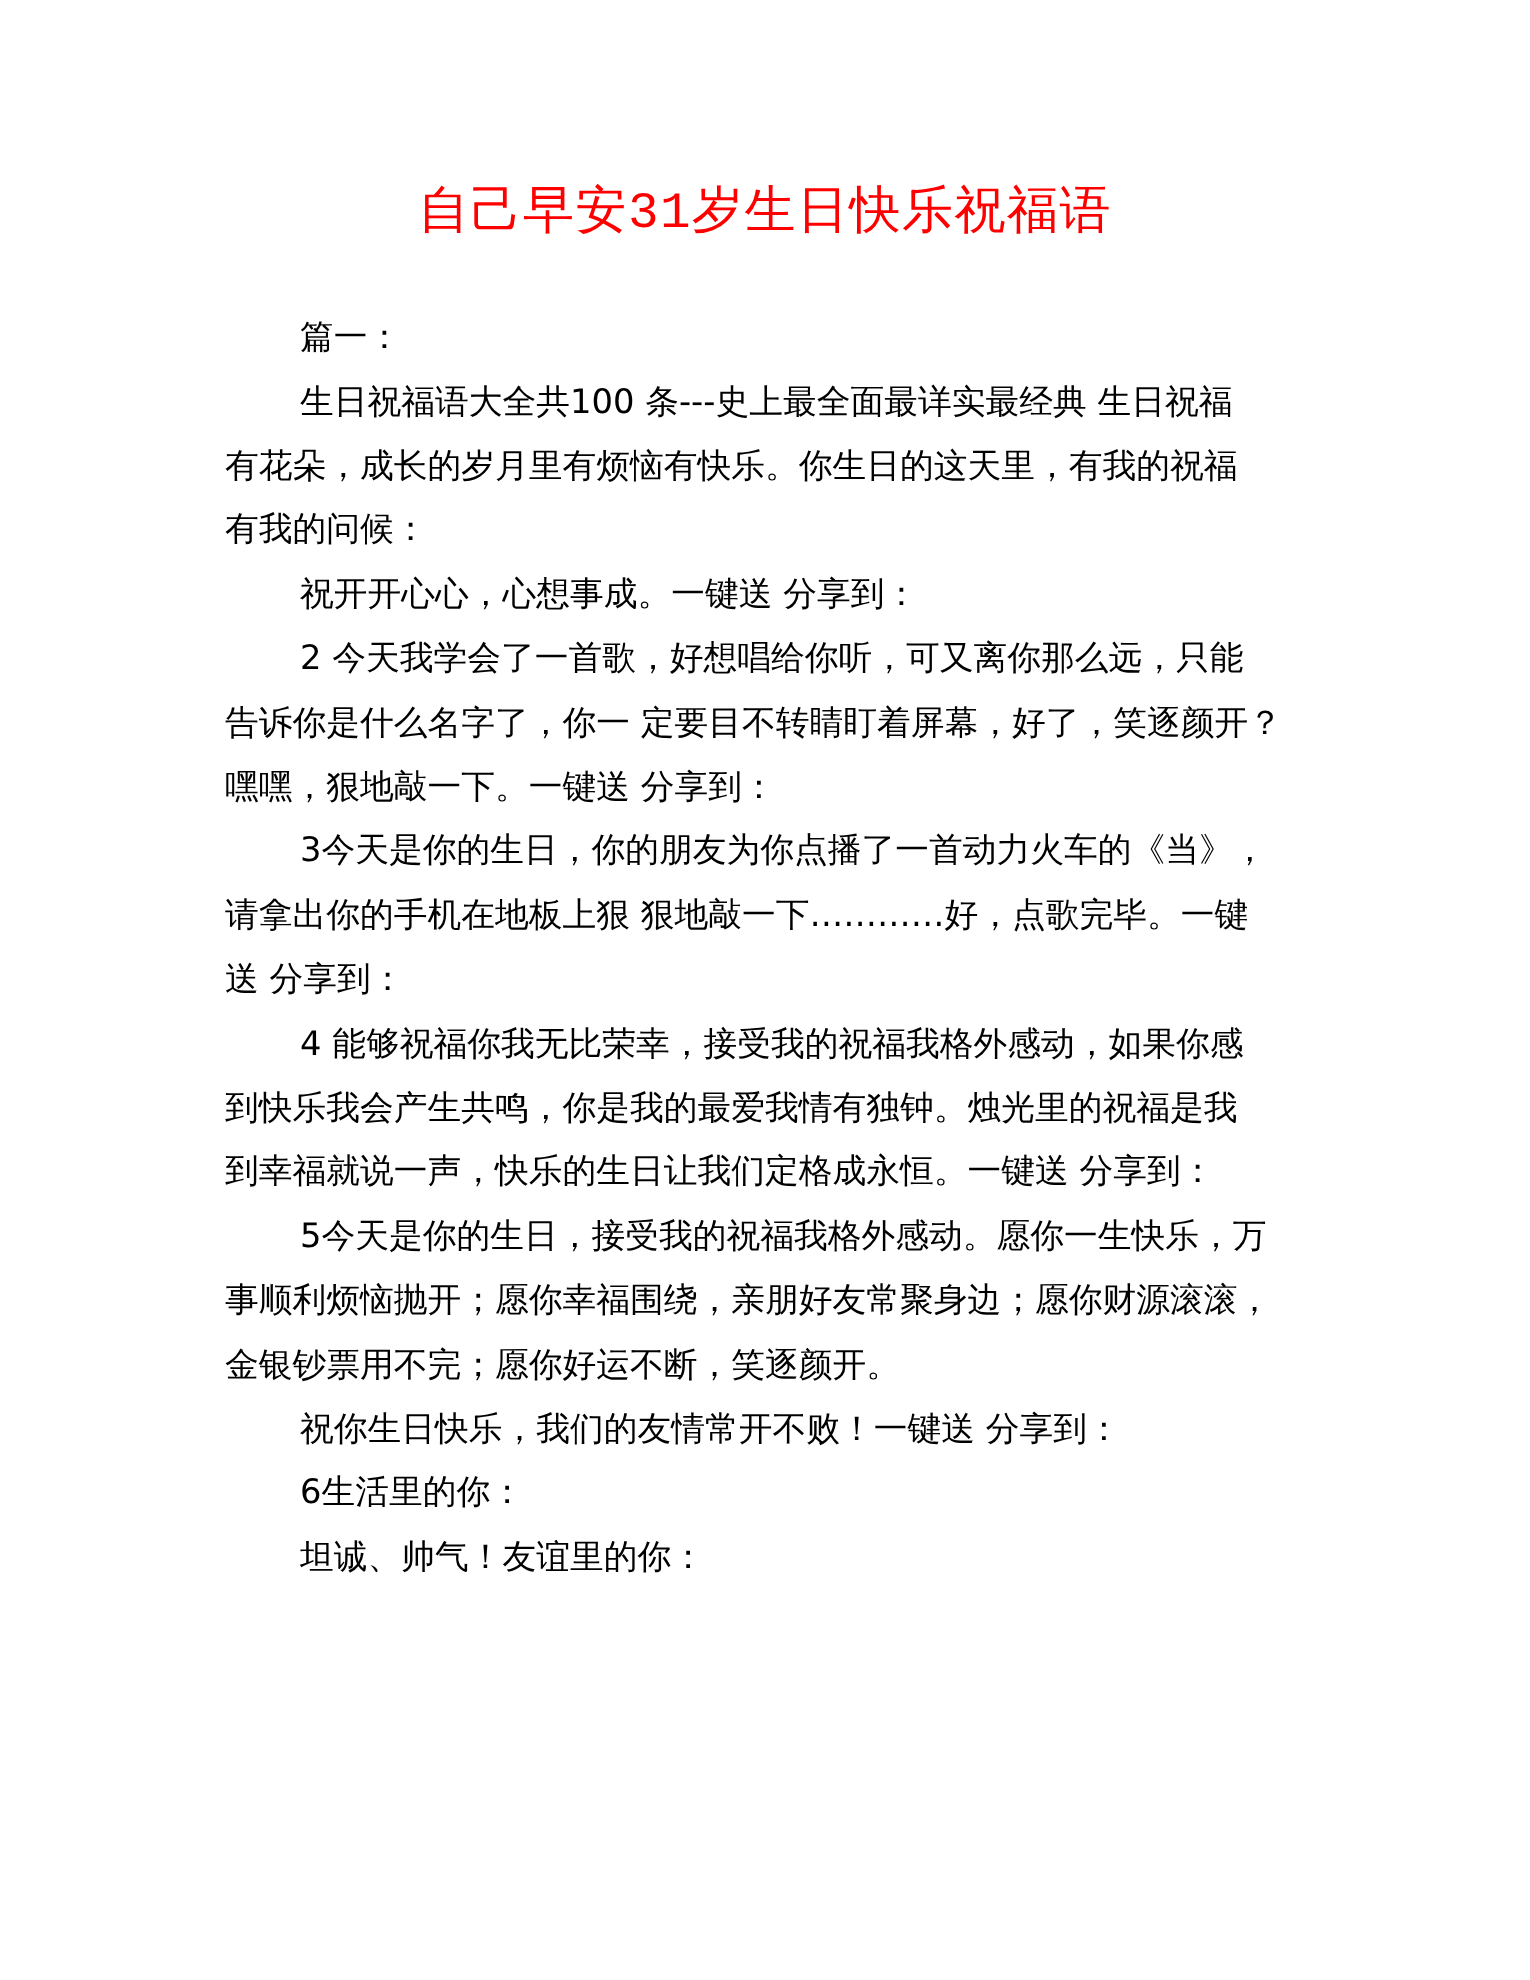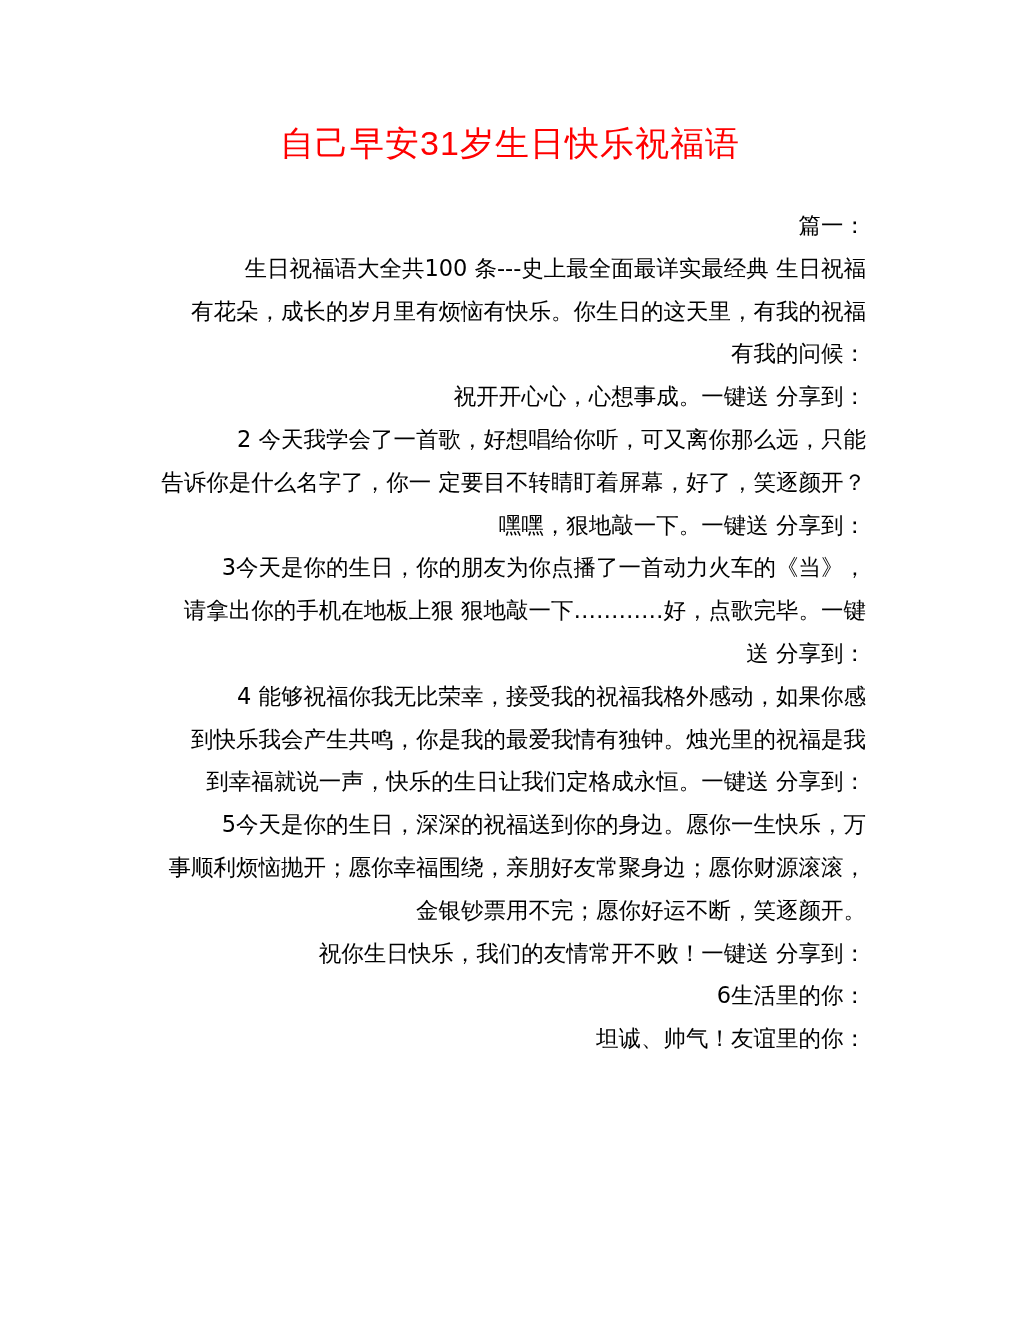--- a/index.html
+++ b/index.html
@@ -1,27 +1,27 @@
 <!DOCTYPE html>
 <html><head>
 <meta charset="utf-8">
 <style>
   html, body { margin: 0; padding: 0; background: #ffffff; }
   body { width: 1020px; height: 1320px; position: relative; overflow: hidden; }
   .page { position: absolute; left: 0; top: 0; width: 1020px; height: 1320px; background: #fff; }
   .title {
     position: absolute; left: 0; width: 1020px; top: 118px;
     text-align: center; color: #ff0000;
-    font-family: Liberation Sans, sans-serif;
+    font-family: Liberation Mono, monospace;
     font-size: 34px; line-height: 50px; letter-spacing: 1px;
   }
   .body {
     position: absolute; left: 150px; top: 204px; width: 716px;
     font-family: "DejaVu Sans", "Liberation Sans", sans-serif;
-    font-size: 22.5px; line-height: 42.8px; color: #000; text-align: right;
+    font-size: 22.5px; line-height: 42.8px; color: #000;
   }
   .line { height: 42.8px; white-space: nowrap; overflow: visible; }
   .indent { padding-left: 50px; }
 </style>
 </head>
 <body>
 
 <div class="page">
   <div class="title">自己早安31岁生日快乐祝福语</div>
   <div class="body" id="body">
@@ -32,20 +32,20 @@
       <div class="line indent">祝开开心心，心想事成。一键送 分享到：</div>
       <div class="line indent">2 今天我学会了一首歌，好想唱给你听，可又离你那么远，只能</div>
       <div class="line">告诉你是什么名字了，你一 定要目不转睛盯着屏幕，好了，笑逐颜开？</div>
       <div class="line">嘿嘿，狠地敲一下。一键送 分享到：</div>
       <div class="line indent">3今天是你的生日，你的朋友为你点播了一首动力火车的《当》，</div>
       <div class="line">请拿出你的手机在地板上狠 狠地敲一下…………好，点歌完毕。一键</div>
       <div class="line">送 分享到：</div>
       <div class="line indent">4 能够祝福你我无比荣幸，接受我的祝福我格外感动，如果你感</div>
       <div class="line">到快乐我会产生共鸣，你是我的最爱我情有独钟。烛光里的祝福是我</div>
       <div class="line">到幸福就说一声，快乐的生日让我们定格成永恒。一键送 分享到：</div>
-      <div class="line indent">5今天是你的生日，深深的祝福送到你的身边。愿你一生快乐，万</div>
+      <div class="line indent">5今天是你的生日，接受我的祝福我格外感动。愿你一生快乐，万</div>
       <div class="line">事顺利烦恼抛开；愿你幸福围绕，亲朋好友常聚身边；愿你财源滚滚，</div>
       <div class="line">金银钞票用不完；愿你好运不断，笑逐颜开。</div>
       <div class="line indent">祝你生日快乐，我们的友情常开不败！一键送 分享到：</div>
       <div class="line indent">6生活里的你：</div>
       <div class="line indent">坦诚、帅气！友谊里的你：</div>
     </div>
 </div>
 
 </body></html>

